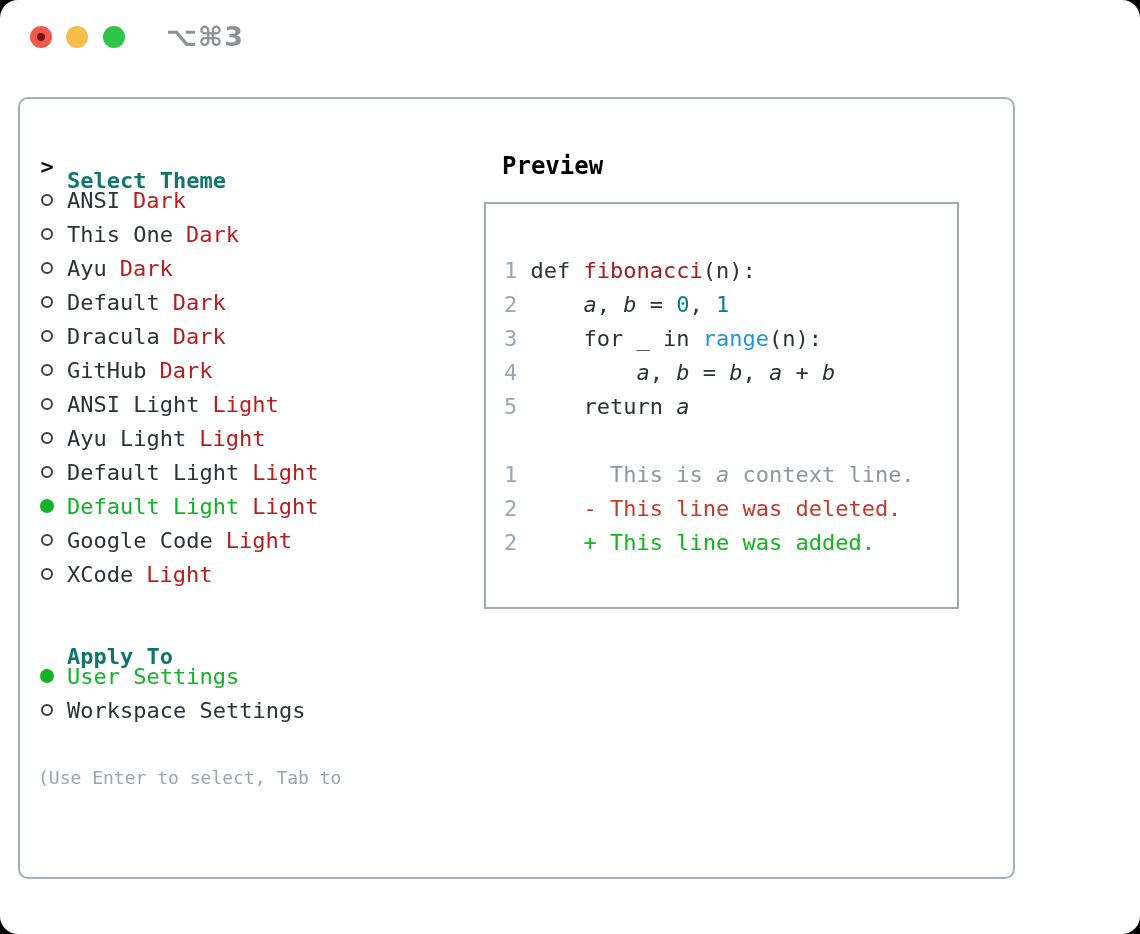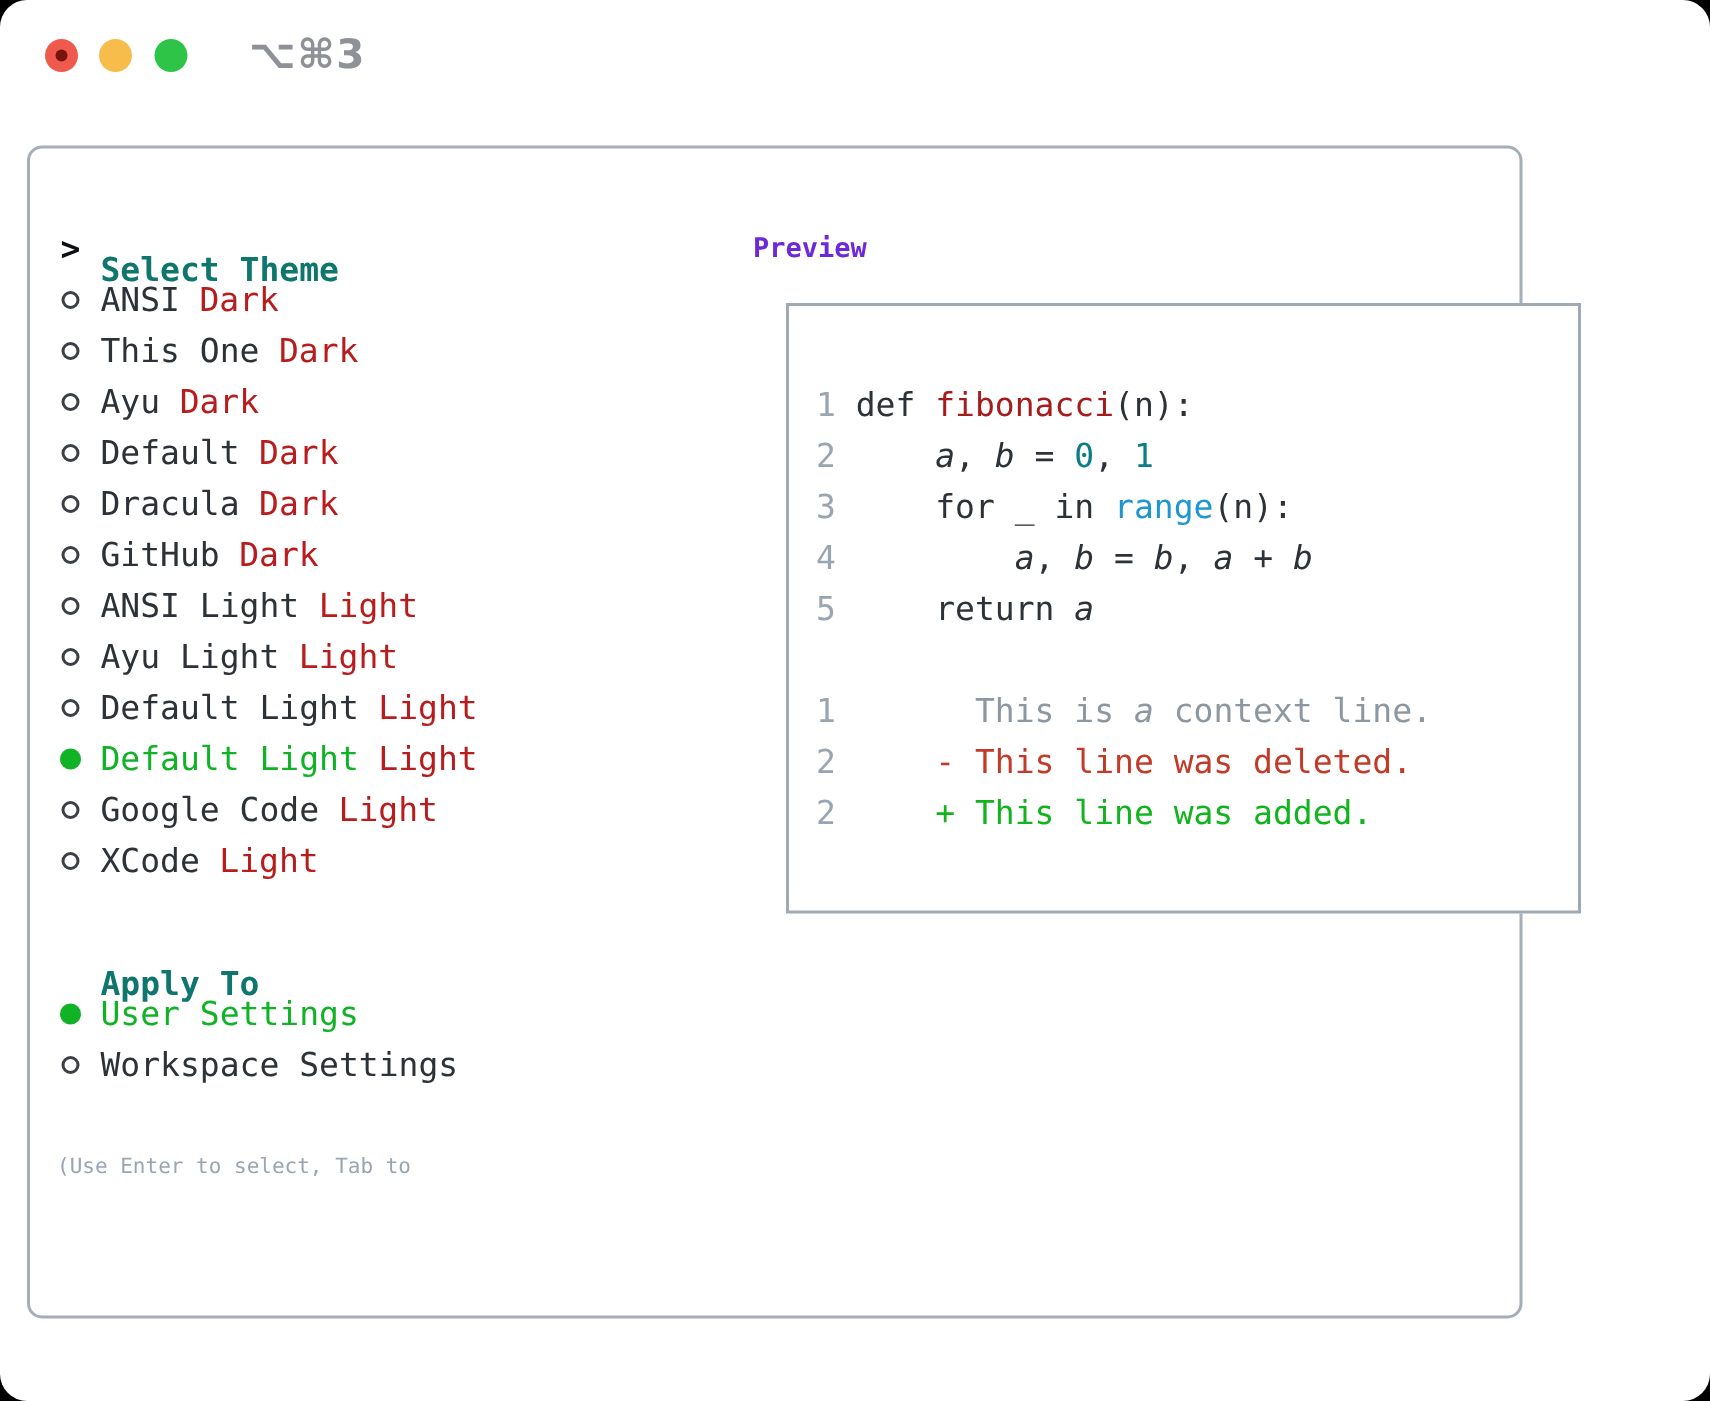--- a/index.html
+++ b/index.html
@@ -26,26 +26,26 @@
   .dot{width:14px;height:14px;border-radius:50%;background:#11b326;}
   .prompt{font-weight:bold;color:#0c0f12;font-size:22px;}
   .hdr{font-weight:bold;color:#0f766e;margin-top:28px;}
   .name{color:#2c3237;}
   .name.sel{color:#11b326;}
   .variant{color:#b91c1c;margin-left:13px;}
 
   .theme-block{position:absolute;left:18px;top:50px;}
   .apply-block{position:absolute;left:18px;top:526px;}
   .help-block{position:absolute;left:18px;top:662px;}
-  .help-line{height:34px;line-height:34px;font-size:14px;color:#9aa5b2;white-space:pre;}
+  .help-line{height:34px;line-height:34px;font-size:18px;color:#9aa5b2;white-space:pre;}
 
   
   .preview-hdr{position:absolute;left:482px;top:50px;height:34px;line-height:34px;
-               font-size:18px;font-weight:bold;color:#6d28d9;}
-  .preview-box{position:absolute;left:504px;top:103px;width:530px;height:407px;box-sizing:border-box;
+               font-size:24px;font-weight:bold;color:#000000;}
+  .preview-box{position:absolute;left:464px;top:103px;width:475px;height:407px;box-sizing:border-box;
                border:2px solid #a0aab5;background:#fff;}
   .code{margin:0;padding:50px 0 0 18px;font-size:22px;}
   .cl{height:34px;line-height:34px;white-space:pre;}
   .ln{color:#9aa5b2;}
   .t{color:#2c3237;}
   .fn{color:#a41c1c;}
   .v{color:#2c3237;font-style:italic;}
   .n{color:#0a7d85;}
   .b{color:#1e96d2;}
   .c{color:#8d97a1;text-align:right;}

